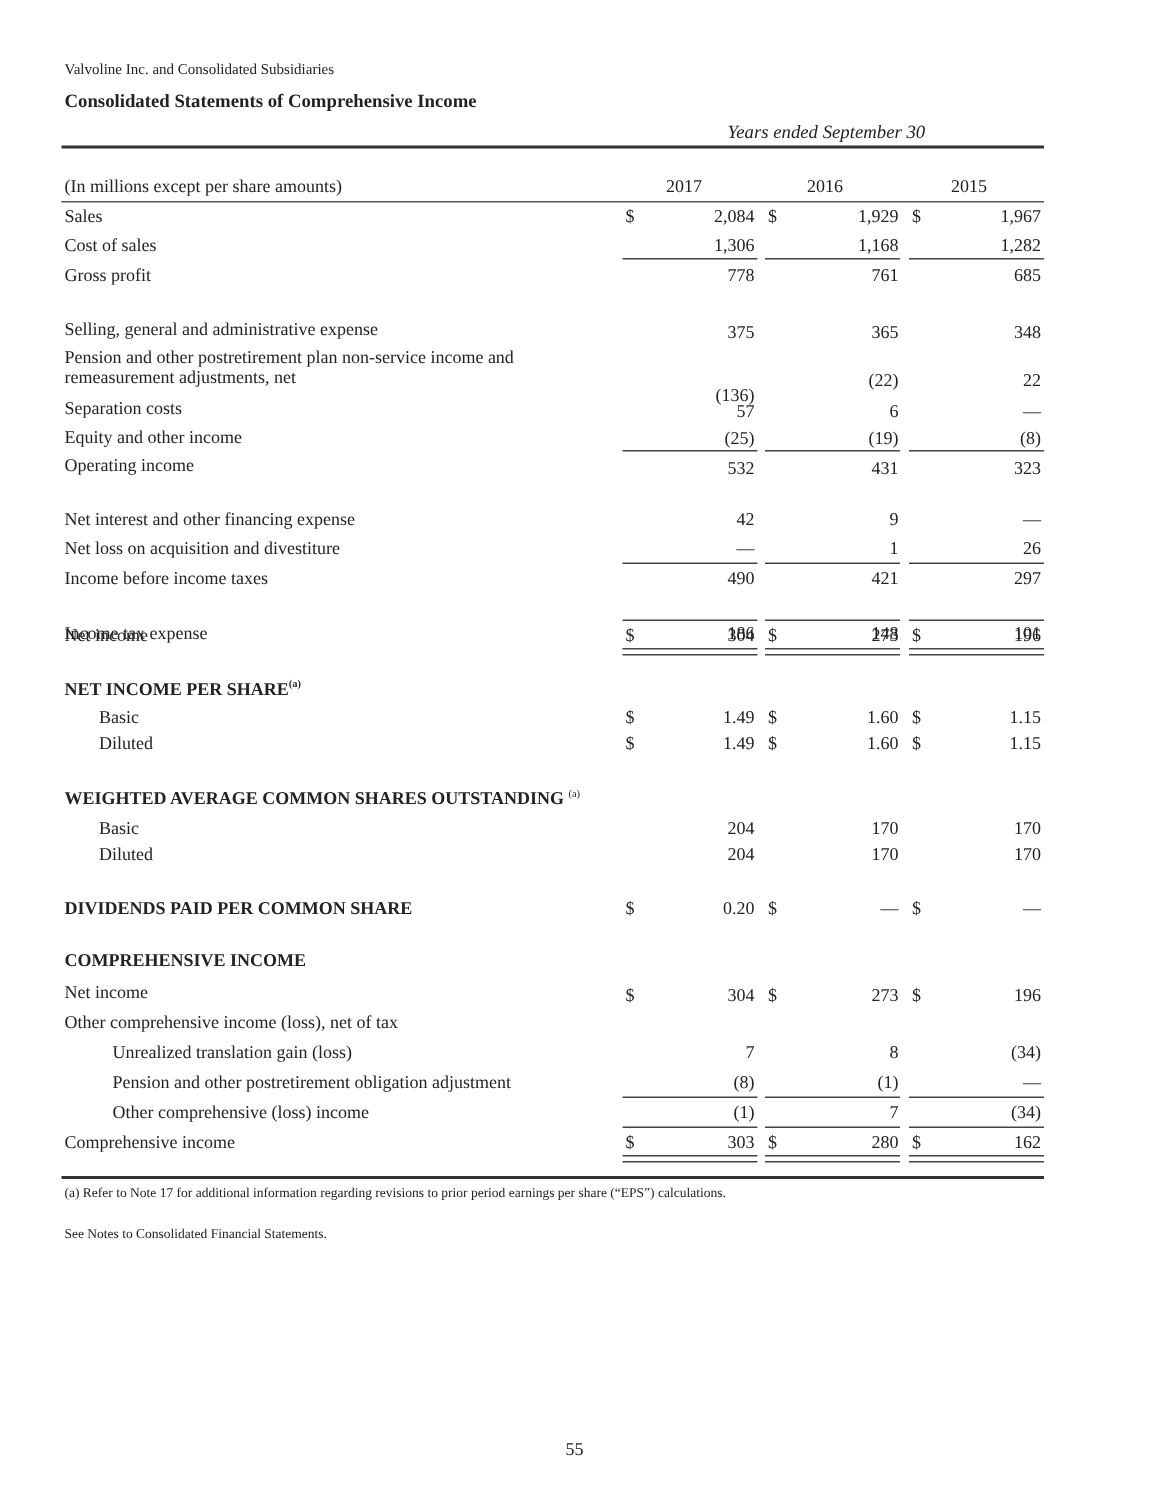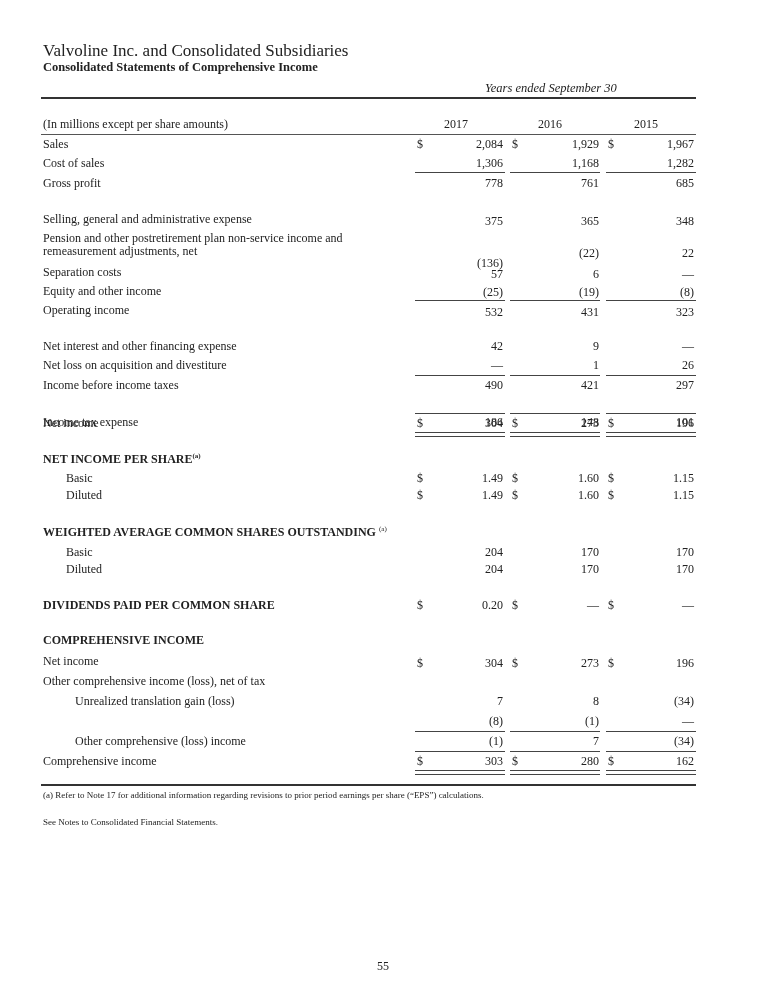--- a/index.html
+++ b/index.html
@@ -1,19 +1,19 @@
 <!DOCTYPE html>
 <html><head>
 <meta charset="utf-8">
 <style>
   html, body { margin:0; padding:0; background:#fff; }
   body { width:768px; height:997px; position:relative; overflow:hidden;
          font-family:"Liberation Serif", serif; color:#222; font-size:12px; }
   .abs { position:absolute; white-space:nowrap; }
-  .company { left:43px; top:41px; font-size:17px; }
+  .company { left:43px; top:41px; font-size:10px; }
   .title { left:43px; top:60px; font-size:12.5px; font-weight:bold; }
   .years { left:485px; top:81px; font-size:12.5px;font-style:italic; }
   .topline { position:absolute; left:41px; top:97px; width:655px; height:2px; background:#333; }
   .hdrline { position:absolute; left:41px; top:134px; width:655px; height:1px; background:#555; }
   .bottomline { position:absolute; left:41px; top:784px; width:655px; height:2px; background:#333; }
   .row { position:absolute; left:0; width:768px; height:16px; }
   .lbl { position:absolute; left:43px; top:0; white-space:nowrap; }
   .lbl.ind1 { left:66px; }
   .lbl.ind2 { left:75px; }
   .lbl.bold { font-weight:bold; }
@@ -222,20 +222,21 @@
 <div class="row" style="top:674px;">
   <span class="lbl">Other comprehensive income (loss), net of tax</span>
 </div>
 <div class="row" style="top:694px;">
   <span class="lbl ind2">Unrealized translation gain (loss)</span>
   <span class="val c1">7</span>
   <span class="val c2">8</span>
   <span class="val c3">(34)</span>
 </div>
 <div class="row" style="top:714px;">
+  <span class="lbl ind2">Pension and other postretirement obligation adjustment</span>
   <span class="val c1">(8)</span>
   <span class="val c2">(1)</span>
   <span class="val c3">—</span>
 </div>
 <div class="seg s1" style="top:731px;"></div>
 <div class="seg s2" style="top:731px;"></div>
 <div class="seg s3" style="top:731px;"></div>
 <div class="row" style="top:734px;">
   <span class="lbl ind2">Other comprehensive (loss) income</span>
   <span class="val c1">(1)</span>

